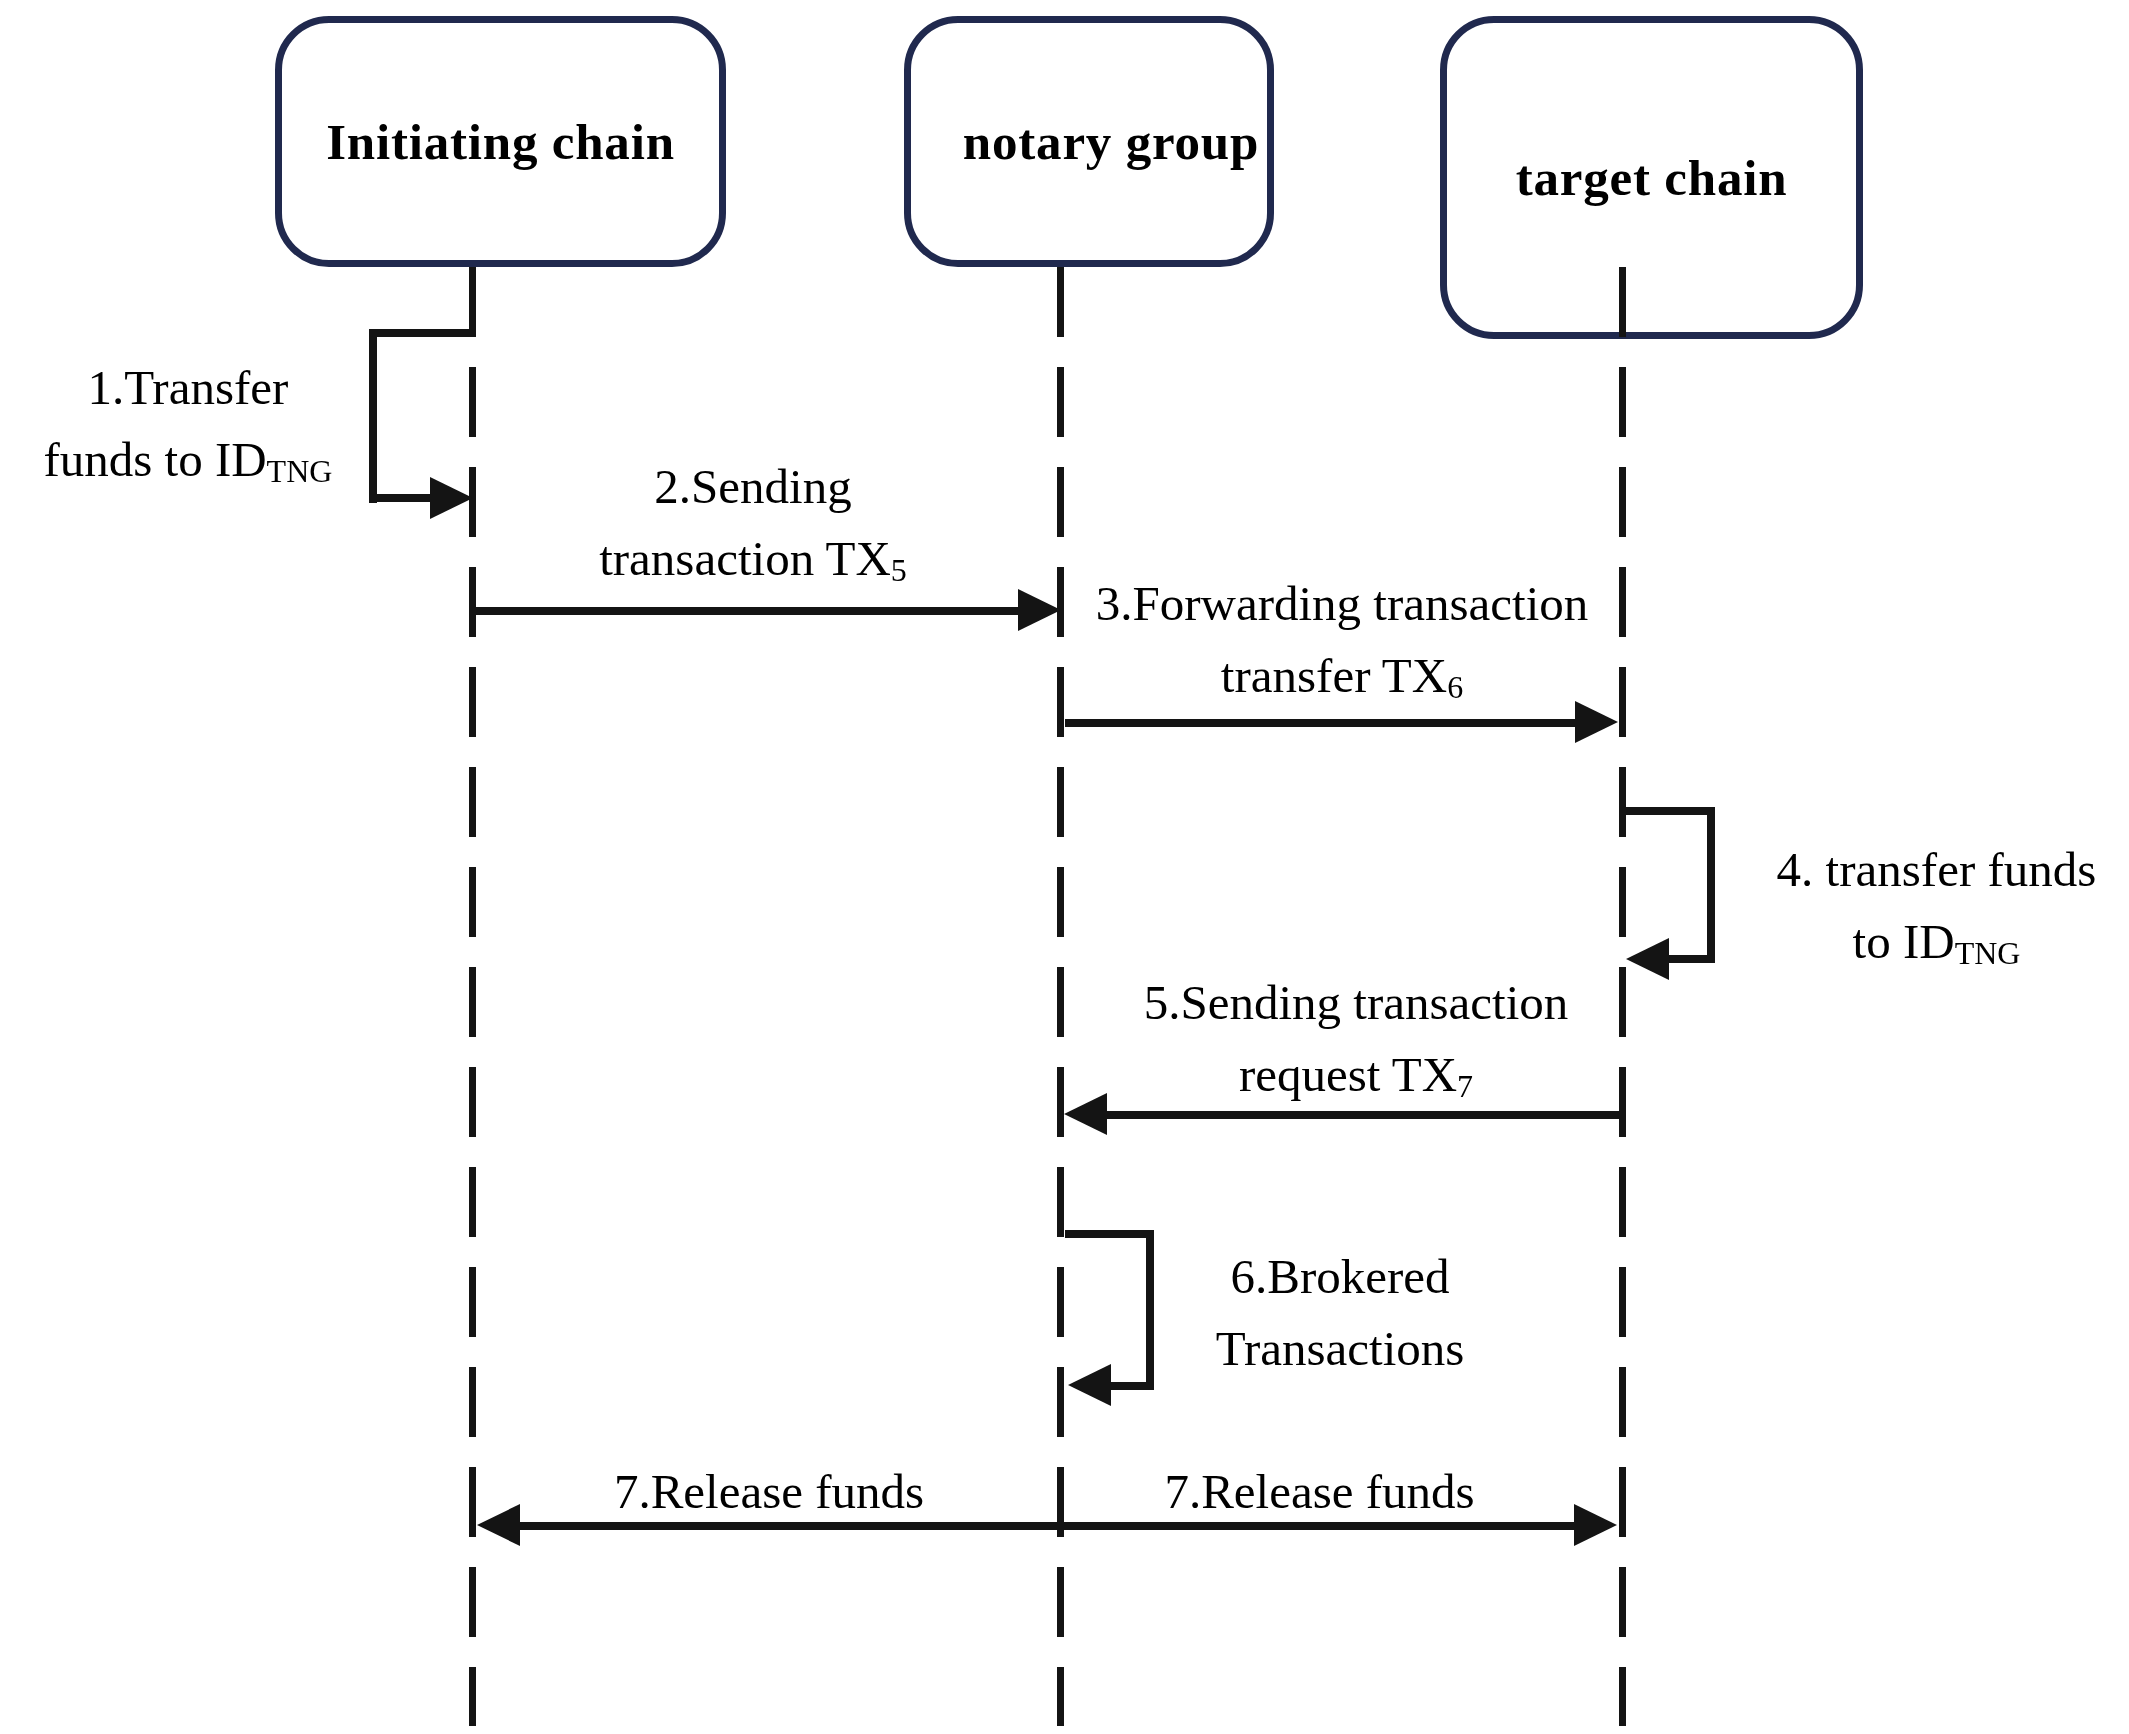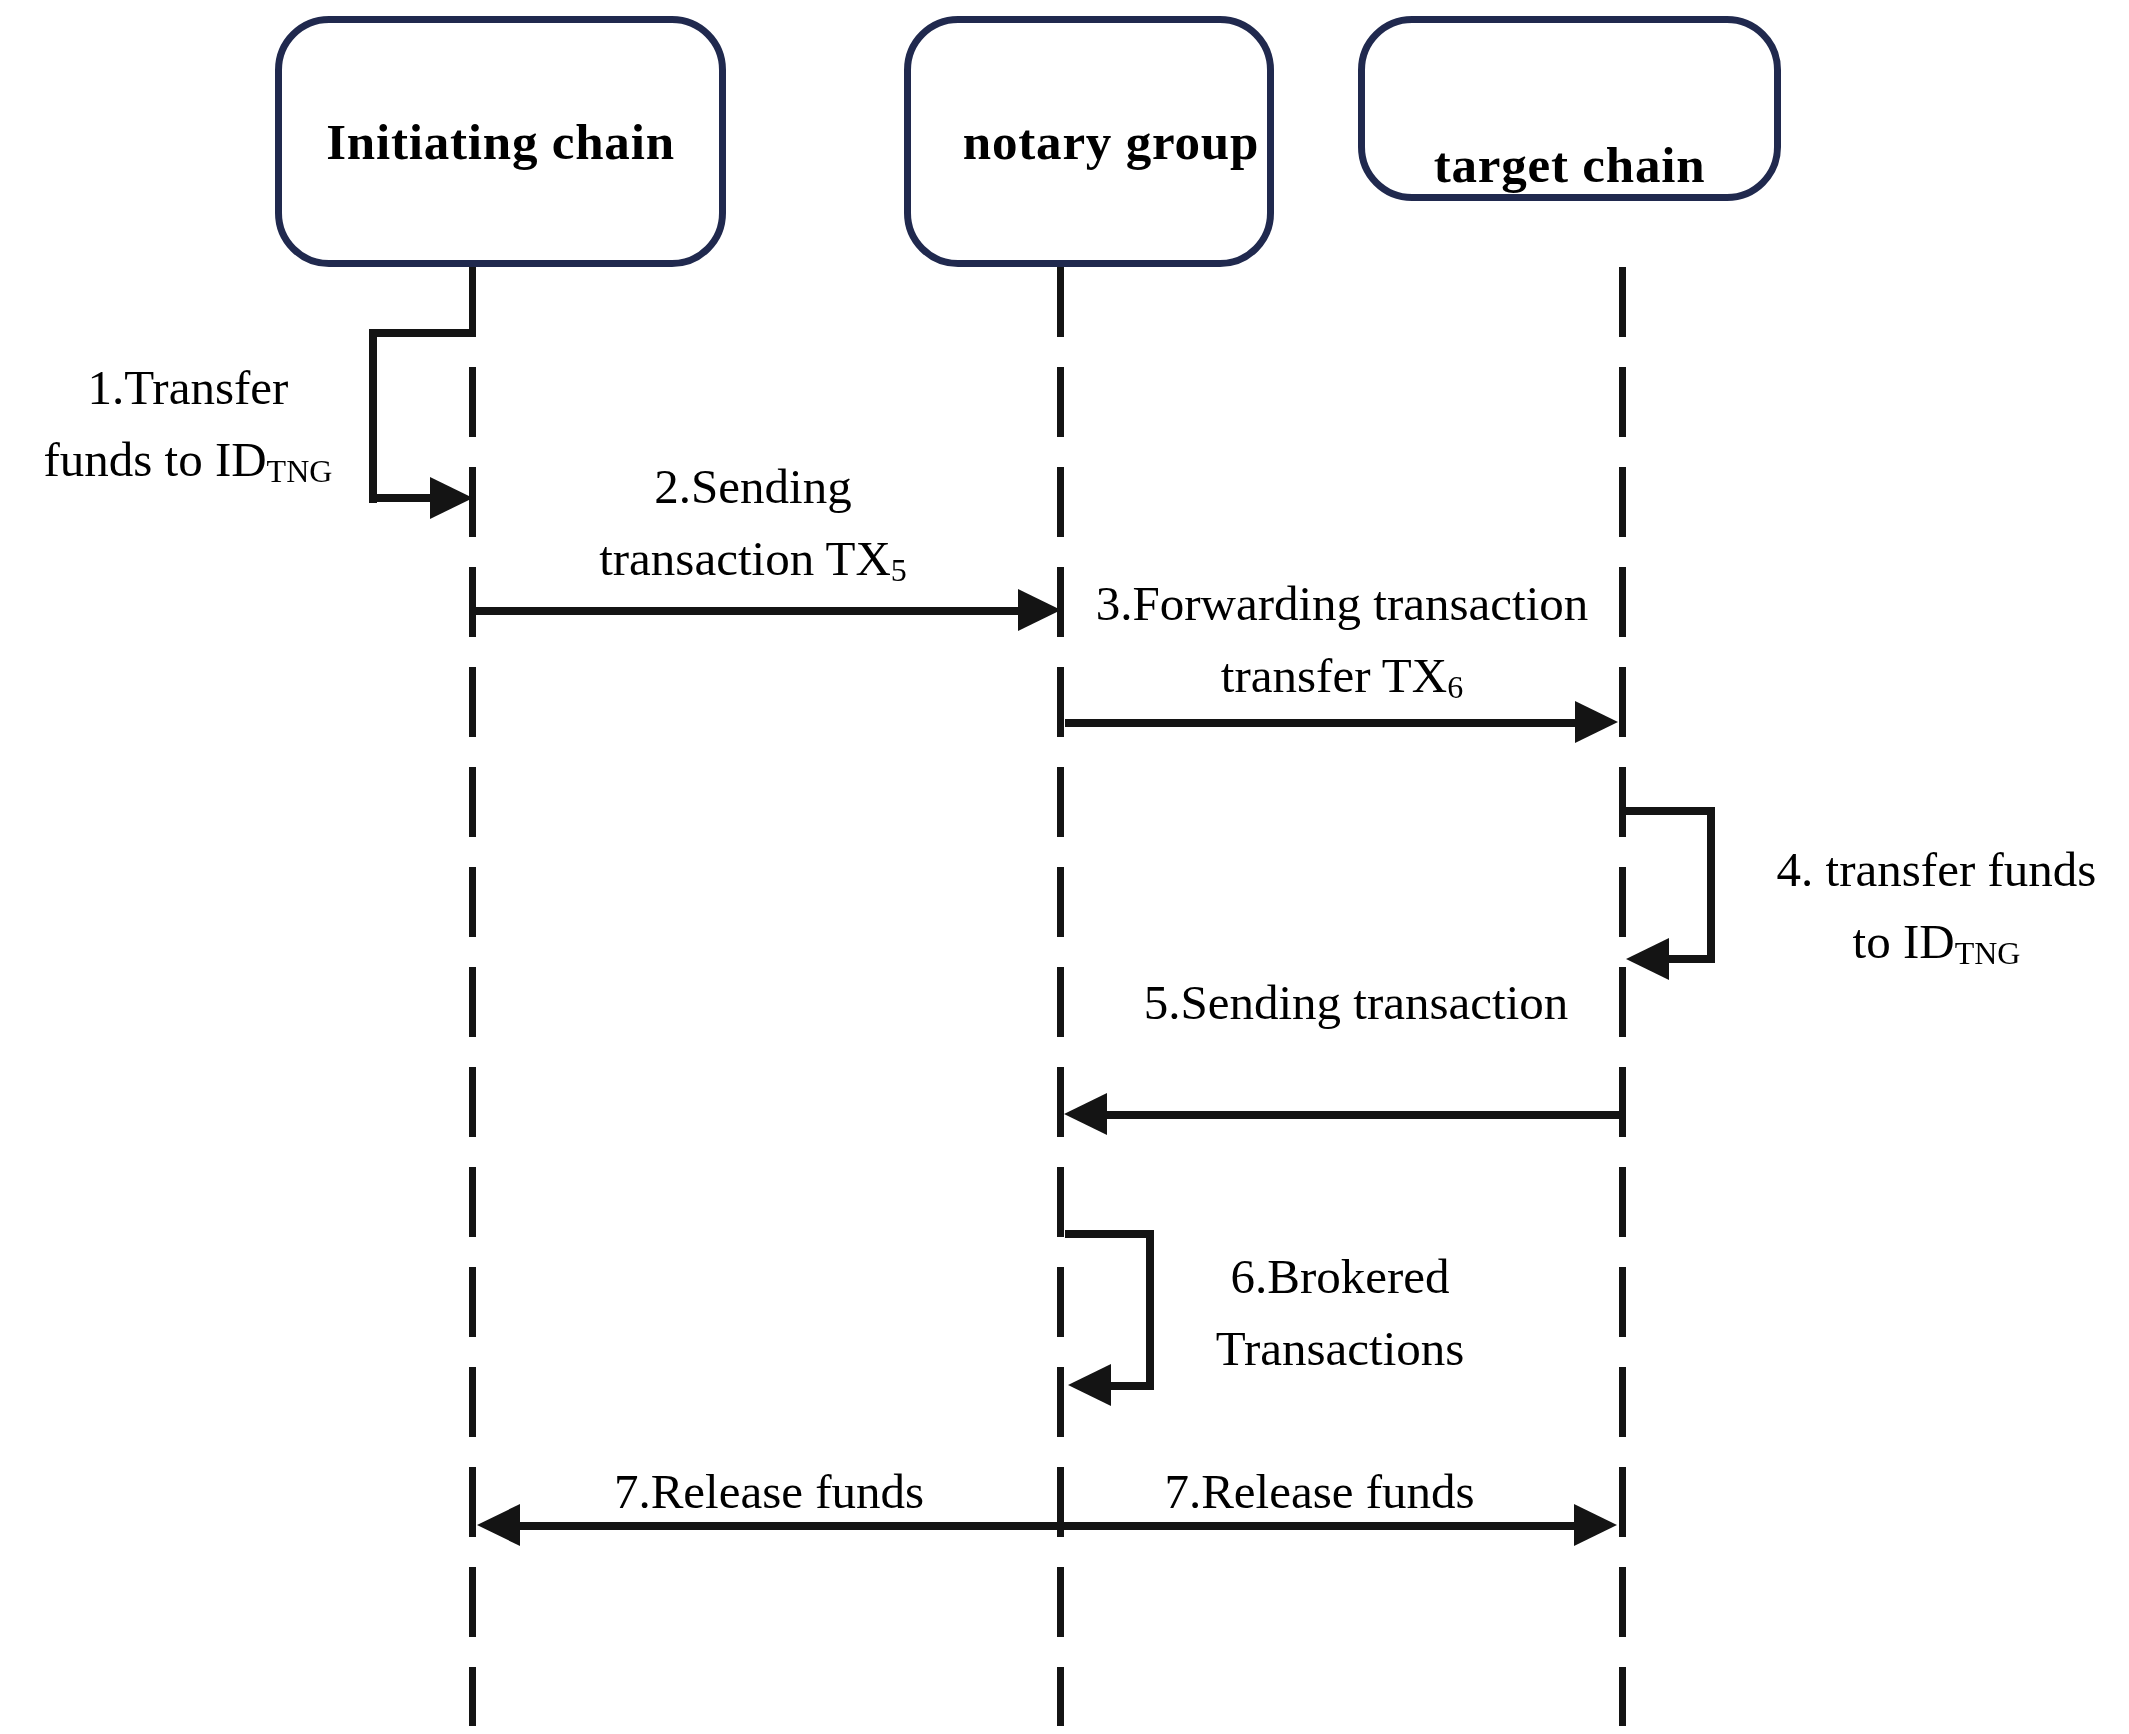--- a/index.html
+++ b/index.html
@@ -57,21 +57,21 @@
 <body>
 
 <div class="canvas">
 
   <div class="actor-box" style="left:247px;top:16px;width:451px;height:251px;">
     <span>Initiating chain</span>
   </div>
   <div class="actor-box" style="left:876px;top:16px;width:370px;height:251px;padding-left:44px;">
     <span>notary group</span>
   </div>
-  <div class="actor-box" style="left:1330px;top:16px;width:423px;height:185px;align-items:flex-end;">
+  <div class="actor-box" style="left:1412px;top:16px;width:423px;height:323px;">
     <span>target chain</span>
   </div>
 
   <div class="lifeline" style="left:469px;"></div>
   <div class="lifeline" style="left:1057px;"></div>
   <div class="lifeline" style="left:1619px;"></div>
 
   <div>
     <div class="bar bar-h" style="left:369px;top:329px;width:104px;"></div>
     <div class="bar bar-v" style="left:369px;top:329px;height:174px;"></div>
@@ -110,20 +110,21 @@
       <div><span>4. transfer funds</span></div>
       <div><span>to  ID</span><span class="sub">TNG</span></div>
     </div>
   </div>
 
   <div>
     <div class="ah ah-left" style="left:1064px;top:1093px;"></div>
     <div class="bar bar-h" style="left:1107px;top:1111px;width:514px;"></div>
     <div class="msg" style="left:1089px;top:967px;width:534px;">
       <div><span>5.Sending  transaction</span></div>
+      <div><span>request TX</span><span class="sub">7</span></div>
     </div>
   </div>
 
   <div>
     <div class="bar bar-h" style="left:1065px;top:1230px;width:89px;"></div>
     <div class="bar bar-v" style="left:1146px;top:1230px;height:159px;"></div>
     <div class="bar bar-h" style="left:1111px;top:1382px;width:43px;"></div>
     <div class="ah ah-left" style="left:1068px;top:1364px;"></div>
     <div class="msg" style="left:1179px;top:1241px;width:322px;">
       <div><span>6.Brokered</span></div>

